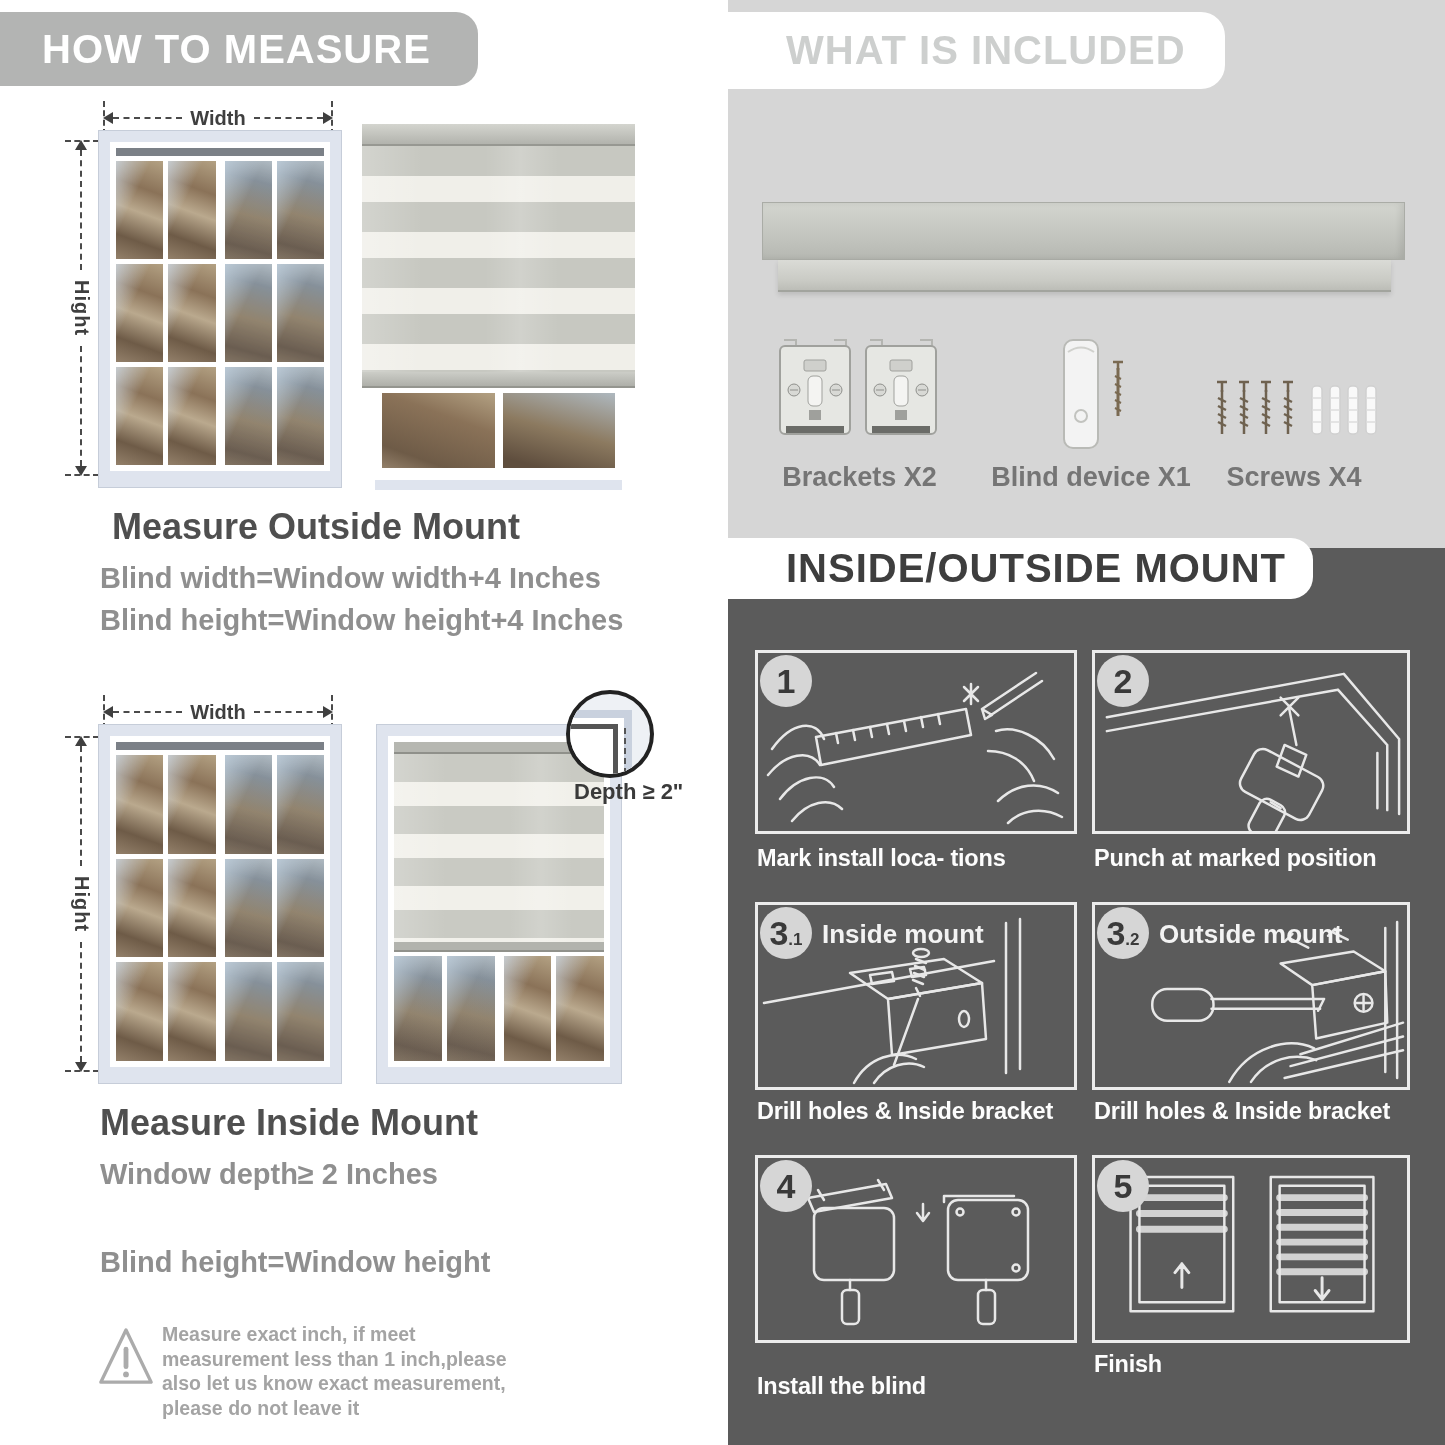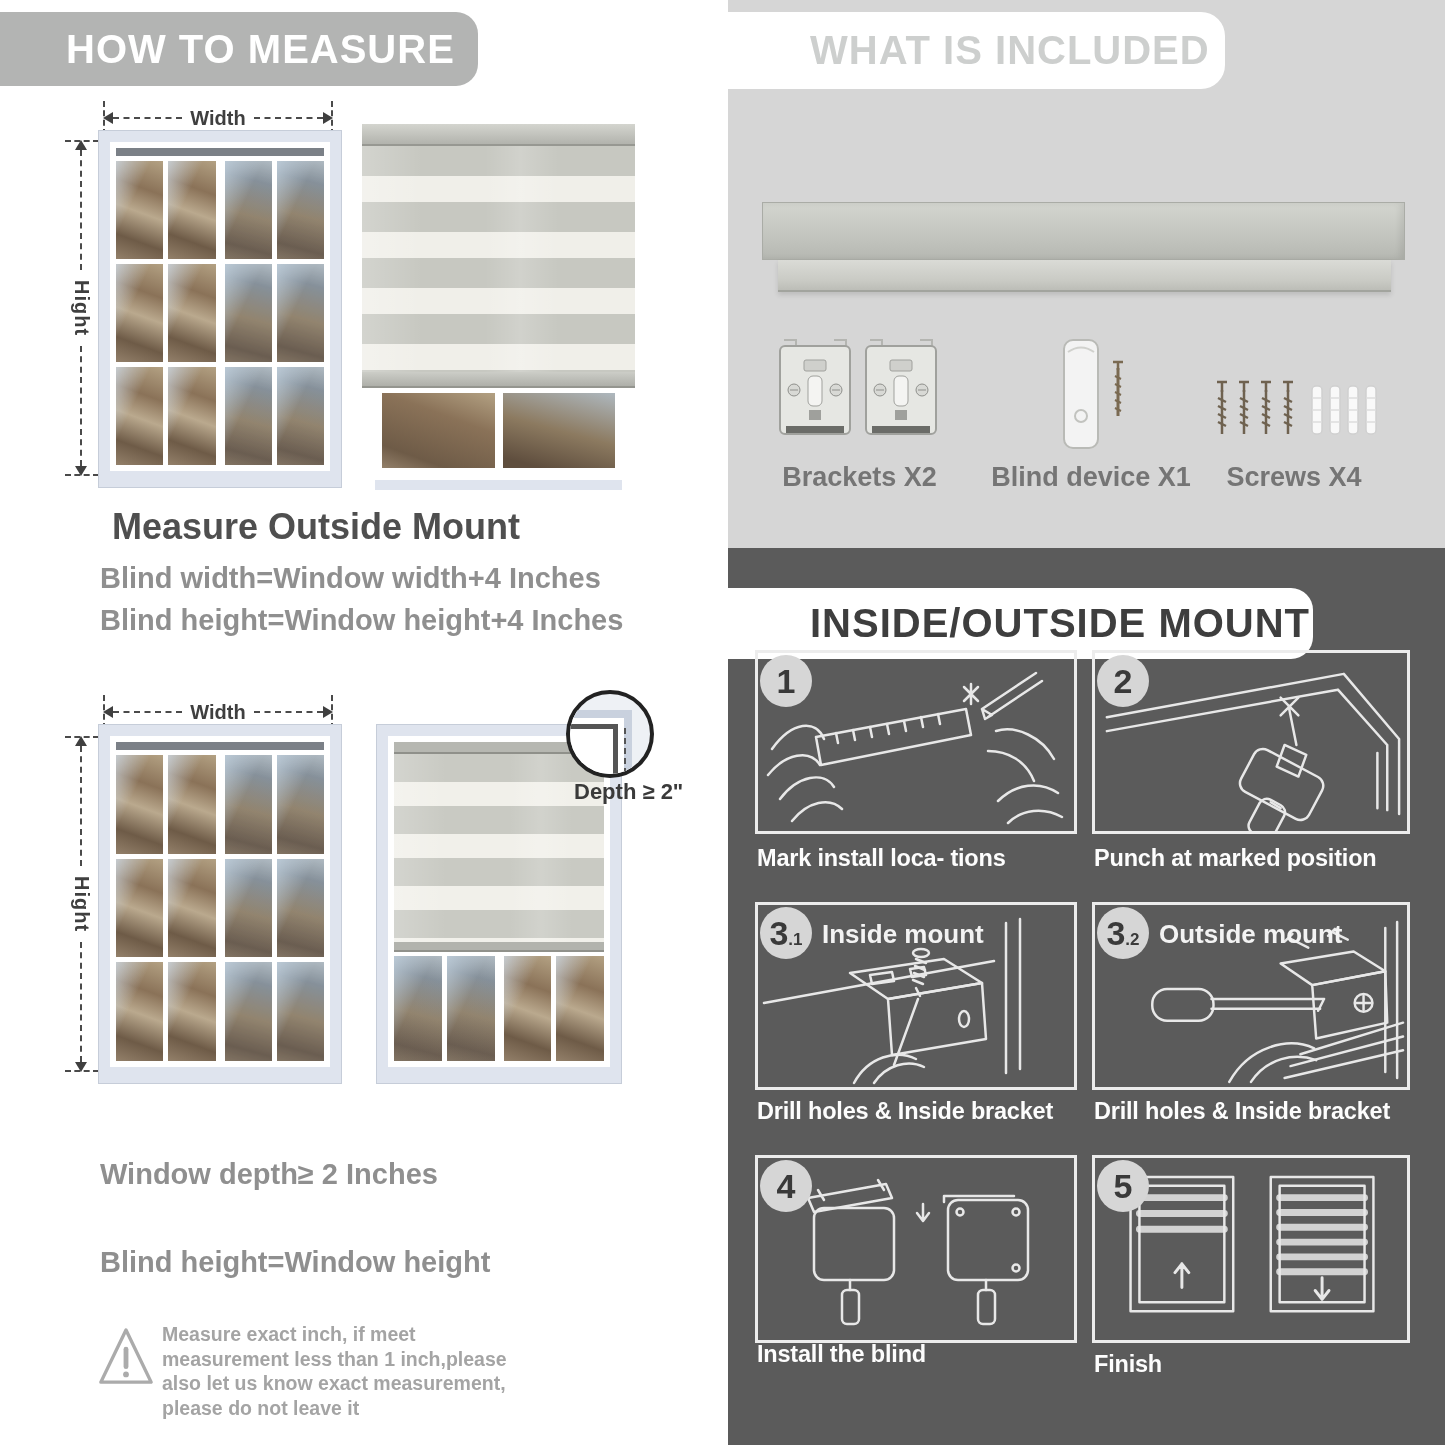--- a/index.html
+++ b/index.html
@@ -1,21 +1,21 @@
 <!DOCTYPE html>
 <html><head>
 <meta charset="utf-8">
 <style>
   * { box-sizing: border-box; margin: 0; padding: 0; }
   html,body { background:#fff; }
   body { font-family:"Liberation Sans","DejaVu Sans",sans-serif; }
   .canvas { position:relative; width:1445px; height:1445px; background:#ffffff; overflow:hidden; }
 
   
-  .bar-hdr { position:absolute; border-radius:0 22px 22px 0; display:flex; align-items:center;padding-left:24px; }
+  .bar-hdr { position:absolute; border-radius:0 22px 22px 0; display:flex; align-items:center; }
   .bar-hdr span { font-weight:bold; letter-spacing:1px; white-space:nowrap; }
 
   
   #lheader { left:0; top:12px; width:478px; height:74px; background:#b3b4b3; }
   #lheader span { color:#ffffff; font-size:40px; padding-left:42px; }
 
   .mtitle { position:absolute; font-weight:bold; font-size:36px; color:#4f4f4f; white-space:nowrap; }
   .mline  { position:absolute; font-weight:bold; font-size:29px; color:#8f8f8f; white-space:nowrap; }
 
   
@@ -94,40 +94,40 @@
   #hr1 { position:absolute; left:762px; top:202px; width:643px; height:58px;
          background:linear-gradient(180deg,#d3d5cf 0%,#c4c6c0 55%,#b6b8b2 100%);
          border:1px solid #aaaca6; box-shadow:inset -4px 0 6px rgba(0,0,0,0.08); }
   #hr2 { position:absolute; left:778px; top:260px; width:613px; height:32px;
          background:linear-gradient(180deg,#dadbd6 0%,#c9cac4 70%,#bcbdb7 100%);
          border-bottom:2px solid #a2a49e; box-shadow:0 3px 5px rgba(0,0,0,0.12); }
   .itemart { position:absolute; }
   .itemlbl { position:absolute; font-weight:bold; font-size:27px; color:#757575; text-align:center; white-space:nowrap; }
 
   #panel-dark { position:absolute; left:728px; top:548px; width:717px; height:897px; background:#5b5b5b; }
-  #mount-header { left:728px; top:588px; width:585px; height:71px; background:#ffffff; border-radius:0 22px 22px 0; }
+  #mount-header { left:728px; top:538px; width:585px; height:61px; background:#ffffff; border-radius:0 22px 22px 0; }
   #mount-header span { color:#3e3e3e; font-size:40px; padding-left:58px; }
 
   .tile { position:absolute; border:3px solid #ececec; }
   .tile svg.art { position:absolute; left:0; top:0; width:100%; height:100%; }
   .badge { position:absolute; left:2px; top:2px; width:52px; height:52px; border-radius:50%; background:#d6d6d6; color:#3a3a3a; display:flex; align-items:center; justify-content:center; font-weight:bold; z-index:2; }
   .badge .bn { font-size:34px; }
   .badge .bs { font-size:17px; margin-top:14px; }
   .tile-title { position:absolute; left:64px; top:14px; font-weight:bold; font-size:26px; color:#f3f3f3; white-space:nowrap; z-index:2; }
   .caption { position:absolute; font-weight:bold; font-size:23.5px; color:#fdfdfd; letter-spacing:-0.2px; white-space:nowrap; }
 
   #t1 { left:755px; top:650px;  width:322px; height:184px; }
   #t2 { left:1092px; top:650px; width:318px; height:184px; }
   #t3 { left:755px; top:902px;  width:322px; height:188px; }
   #t4 { left:1092px; top:902px; width:318px; height:188px; }
   #t5 { left:755px; top:1155px; width:322px; height:188px; }
   #t6 { left:1092px; top:1155px;width:318px; height:188px; }
   #c1 { left:757px; top:845px; }  #c2 { left:1094px; top:845px; }
   #c3 { left:757px; top:1098px; } #c4 { left:1094px; top:1098px; }
-  #c5 { left:757px; top:1341px; } #c6 { left:1094px; top:1351px; }
+  #c5 { left:757px; top:1373px; } #c6 { left:1094px; top:1351px; }
 
   .lineart { stroke:#e8e8e8; stroke-width:2.5; fill:none; stroke-linecap:round; stroke-linejoin:round; }
 </style>
 </head>
 <body>
 
 <div class="canvas">
 
   <div id="lheader" class="bar-hdr">
     <span>HOW TO MEASURE</span>
@@ -261,20 +261,21 @@
     </div>
   </div>
 
   <div id="mag">
     <div class="wallL"></div>
     <div class="darkL"></div>
     <div class="dashd"></div>
   </div>
   <div id="depthlbl">Depth ≥ 2"</div>
 
+  <div class="mtitle" style="left:100px; top:1102px;">Measure Inside Mount</div>
   <div class="mline" style="left:100px; top:1158px;">Window depth≥ 2 Inches</div>
   <div class="mline" style="left:100px; top:1246px;">Blind height=Window height</div>
 
   <svg id="warn-tri" viewBox="0 0 60 68">
     <path d="M30 6 L56 60 L4 60 Z" fill="none" stroke="#ababab" stroke-width="3.5" stroke-linejoin="round"></path>
     <path d="M30 26 v18" stroke="#ababab" stroke-width="5" stroke-linecap="round"></path>
     <circle cx="30" cy="52" r="3" fill="#ababab"></circle>
   </svg>
   <div id="warn-text">Measure exact inch, if meet measurement less than 1 inch,please also let us know exact measurement, please do not leave it</div>
 

